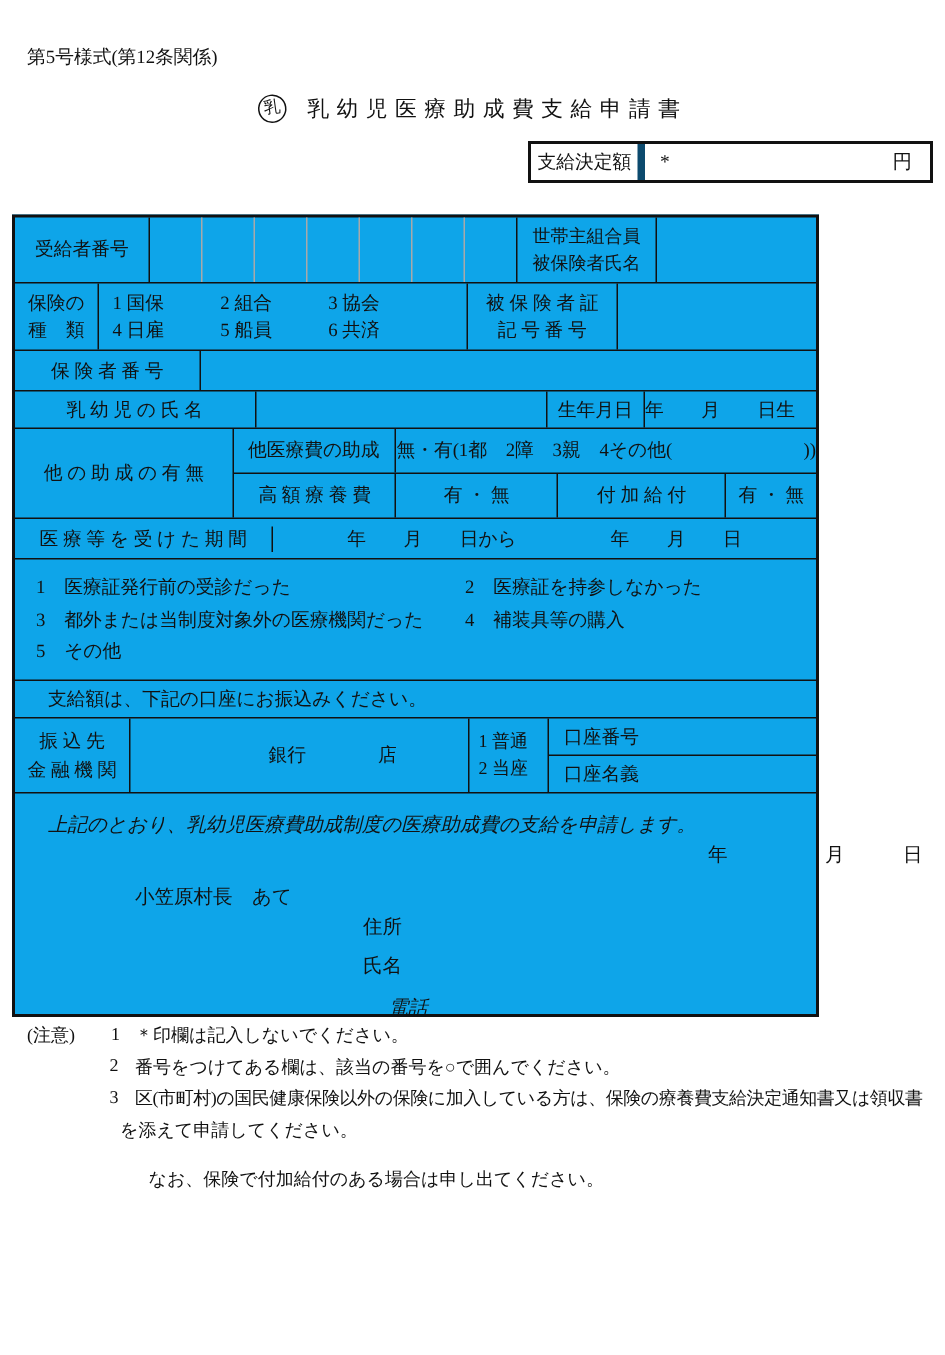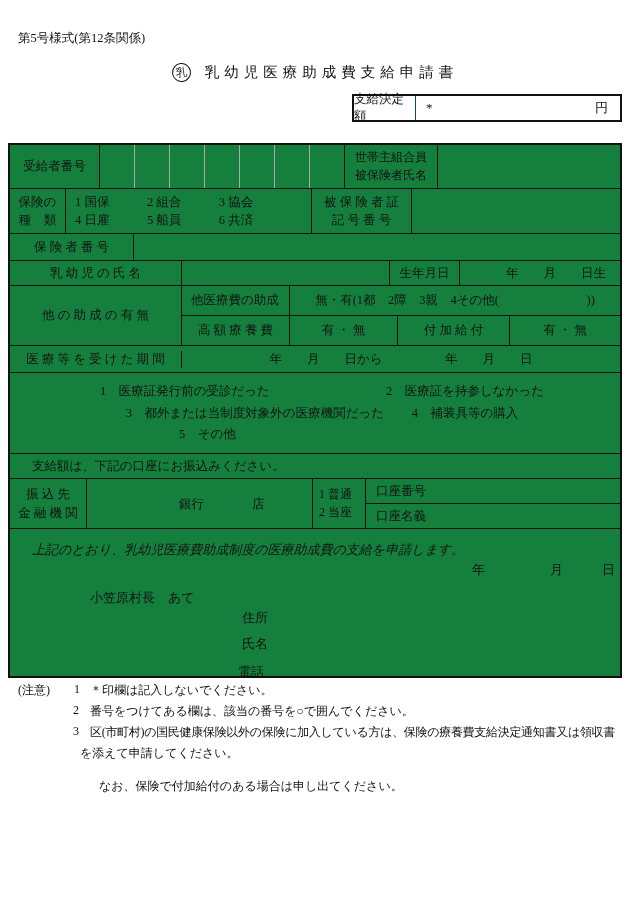--- a/index.html
+++ b/index.html
@@ -11,24 +11,24 @@
   .abs { position:absolute; }
   .form-code { left:18px; top:30px; font-size:12.5px; white-space:pre; }
   .title-row { left:0; top:63px; width:630px; display:flex; justify-content:center; align-items:center; gap:14px; }
   .stamp-circle {
     width:19px; height:19px; border:1px solid #111; border-radius:50%;
     display:flex; align-items:center; justify-content:center;
     font-size:11px; line-height:1; transform:rotate(-8deg);
   }
   .doc-title { font-size:14.5px; letter-spacing:5px; white-space:pre; }
   .amount-box { left:352px; top:94px; width:270px; height:28px; border:2px solid #111; display:flex; }
-  .amount-label { width:62px; border-right:1px solid #0c4a6e; display:flex; align-items:center; justify-content:center; font-size:12.5px; }
+  .amount-label { width:76px; border-right:5px solid #0c4a6e; display:flex; align-items:center; justify-content:center; font-size:12.5px; }
   .amount-value { flex:1; display:flex; align-items:center; justify-content:space-between; padding:0 12px 0 10px; font-size:13px; }
 
-  .main-table { left:8px; top:143px; width:614px; height:535px; border:2px solid #111; display:flex; flex-direction:column; background:#15803d; }
+  .main-table { left:8px; top:143px; width:538px; height:535px; border:2px solid #111; display:flex; flex-direction:column; background:#0ea5e9; }
   .row { display:flex; border-bottom:1px solid #111; }
   .row:last-child { border-bottom:none; }
   .cell { border-right:1px solid #111; display:flex; align-items:center; }
   .cell:last-child { border-right:none; }
   .c-center { justify-content:center; text-align:center; }
   .c-col { flex-direction:column; justify-content:center; }
   .blank { flex:1;font-family:Liberation Serif, serif; }
   .digit-cell { width:35px; border-right:1px solid #a9a9a9; }
   .digit-cell.last { border-right:1px solid #111; }
   .two-line { line-height:1.45; }
@@ -38,21 +38,21 @@
   .r2 { height:45px; }
   .r3 { height:27px; }
   .r4 { height:25px; }
   .r5 { height:60px; }
   .r5 .sub { display:flex; flex-direction:column; flex:1; }
   .r5 .subrow { display:flex; flex:1; border-bottom:1px solid #111; }
   .r5 .subrow:last-child { border-bottom:none; }
   .r6 { height:27px;align-items:center; }
   .r7 { height:81px; }
   .r7 .reasons { flex:1; display:flex; flex-direction:column; justify-content:space-evenly; padding:6px 0 6px 14px; }
-  .r7 .reason-line { display:flex; white-space:pre;justify-content:center; }
+  .r7 .reason-line { display:flex; white-space:pre; }
   .r7 .reason-left { width:286px; }
   .r8 { height:25px; align-items:center; padding-left:22px; }
   .r9 { height:50px; }
   .r9 .bank-cell { width:226px; position:relative; }
   .r9 .bank-cell span { position:absolute; top:50%; transform:translateY(-50%); }
   .r9 .accounts { flex:1; display:flex; flex-direction:column; }
   .r9 .acct-row { flex:1; display:flex; align-items:center; padding-left:10px; border-bottom:1px solid #111; }
   .r9 .acct-row:last-child { border-bottom:none; }
   .r10 { flex:1; position:relative; }
   .r10 span { position:absolute; white-space:pre; font-size:13px; }
@@ -195,21 +195,21 @@
   </div>
 
   <div class="row r10">
     <span style="left:22px; top:12px;font-style:italic;">上記のとおり、乳幼児医療費助成制度の医療助成費の支給を申請します。</span>
     <span style="left:462px; top:32px;">年</span>
     <span style="left:540px; top:32px;">月</span>
     <span style="left:592px; top:32px;">日</span>
     <span style="left:80px; top:60px;">小笠原村長　あて</span>
     <span style="left:232px; top:80px;">住所</span>
     <span style="left:232px; top:106px;">氏名</span>
-    <span style="left:228px; top:134px;">電話</span>
+    <span style="left:249px; top:134px;font-style:italic;">電話</span>
   </div>
 
 </div>
 
 <div class="notes">
   <span style="left:18px; top:0;">(注意)</span>
   <span style="left:74px; top:0;">1</span>
   <span style="left:90px; top:0;">＊印欄は記入しないでください。</span>
   <span style="left:73px; top:21px;">2</span>
   <span style="left:90px; top:21px;">番号をつけてある欄は、該当の番号を○で囲んでください。</span>

